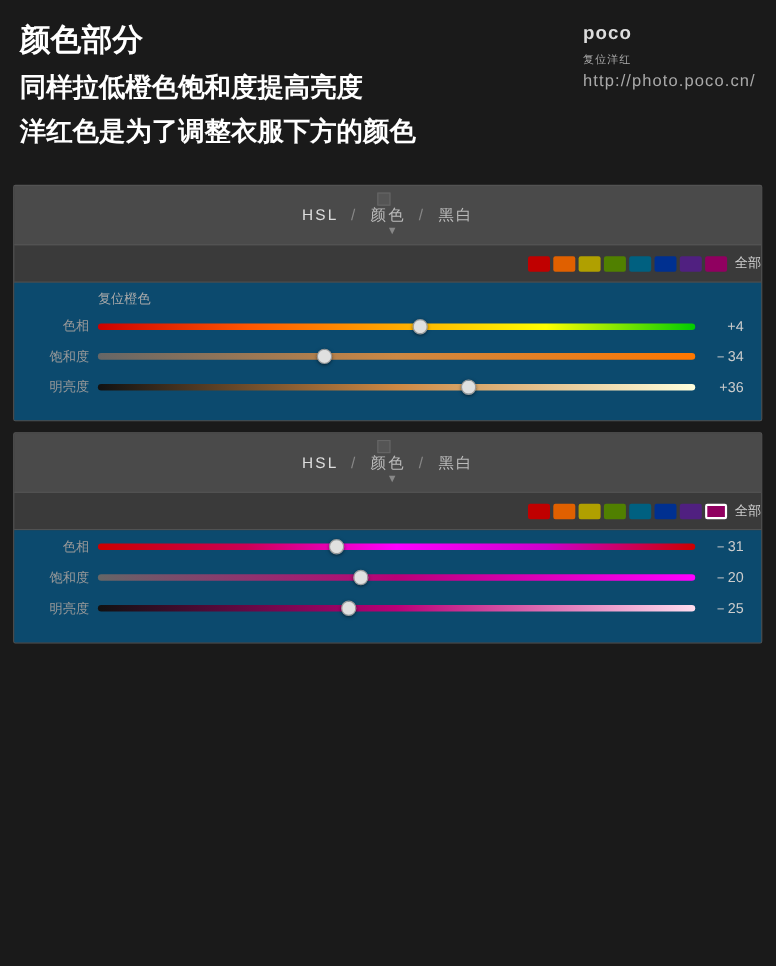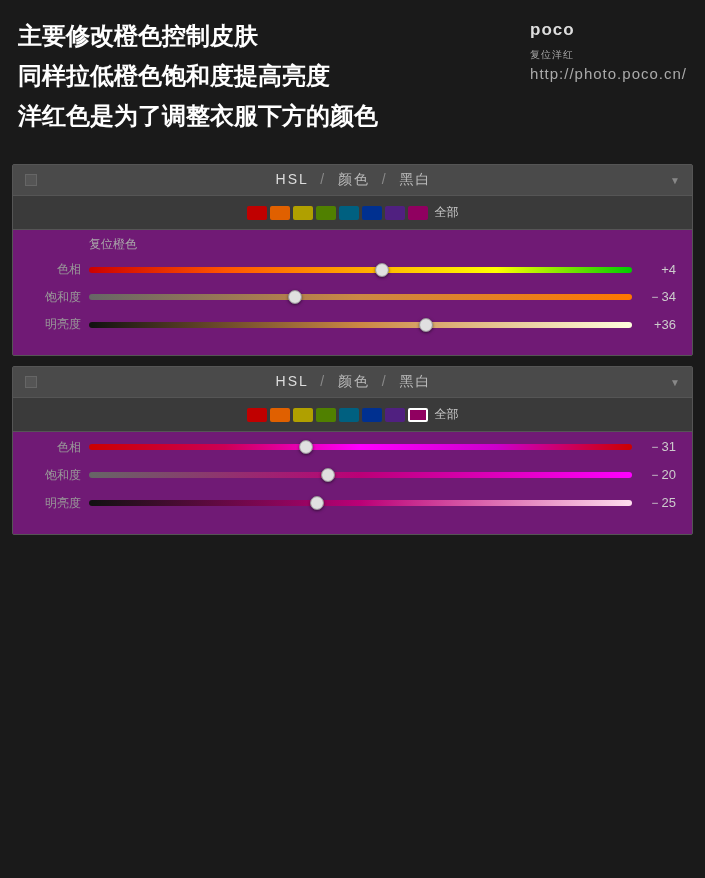--- a/index.html
+++ b/index.html
@@ -71,20 +71,21 @@
       border-radius: 2px;
     }
 
     .hsl-header {
       background: #4a4a4a;
       padding: 6px 12px;
       display: flex;
       align-items: center;
       justify-content: center;
       border-bottom: 1px solid #555;
+      flex-direction: column;
     }
 
     .hsl-header-left {
       width: 12px;
       height: 12px;
       background: #555;
       border: 1px solid #666;
       margin-right: 8px;
       flex-shrink: 0;
     }
@@ -105,41 +106,41 @@
     .hsl-arrow {
       color: #888;
       font-size: 10px;
       margin-left: 8px;
     }
 
     
     .color-swatches {
       display: flex;
       align-items: center;
-      justify-content: center;
+      justify-content: flex-end;
       padding: 8px 0 6px 0;
       gap: 3px;
     }
 
     .swatch {
       width: 20px;
       height: 14px;
       border-radius: 2px;
     }
 
     .swatch-all {
       font-size: 12px;
       color: #ccc;
       margin-left: 4px;
     }
 
     
     .sliders-area {
       padding: 6px 16px 12px 16px;
-      background: #701a75;
+      background: #0c4a6e;
     }
 
     .reset-label {
       font-size: 12px;
       color: #aaa;
       margin-bottom: 8px;
       padding-left: 60px;
     }
 
     .slider-row {
@@ -237,21 +238,21 @@
   <div class="text-section">
 
     <div class="logo">
       <div class="logo-poco">
         <span style="font-size:17px;font-weight:bold;color:#ddd;">poco</span>
         <span style="font-size:10px;color:#aaa;font-weight:normal;display:inline;">复位洋红</span>
         <span>http://photo.poco.cn/</span>
       </div>
     </div>
 
-    <div class="sub-text">主要修改橙色控制皮肤</div>
+    <div class="main-title">颜色部分</div>
     <div class="sub-text">同样拉低橙色饱和度提高亮度</div>
     <div class="sub-text">洋红色是为了调整衣服下方的颜色</div>
   </div>
 
   <div class="hsl-panel" style="margin-top:16px;">
     <div class="hsl-header">
       <div class="hsl-header-left"></div>
       <div class="hsl-title">
         <span style="color:#ddd;">HSL</span>
         <span class="separator">/</span>

